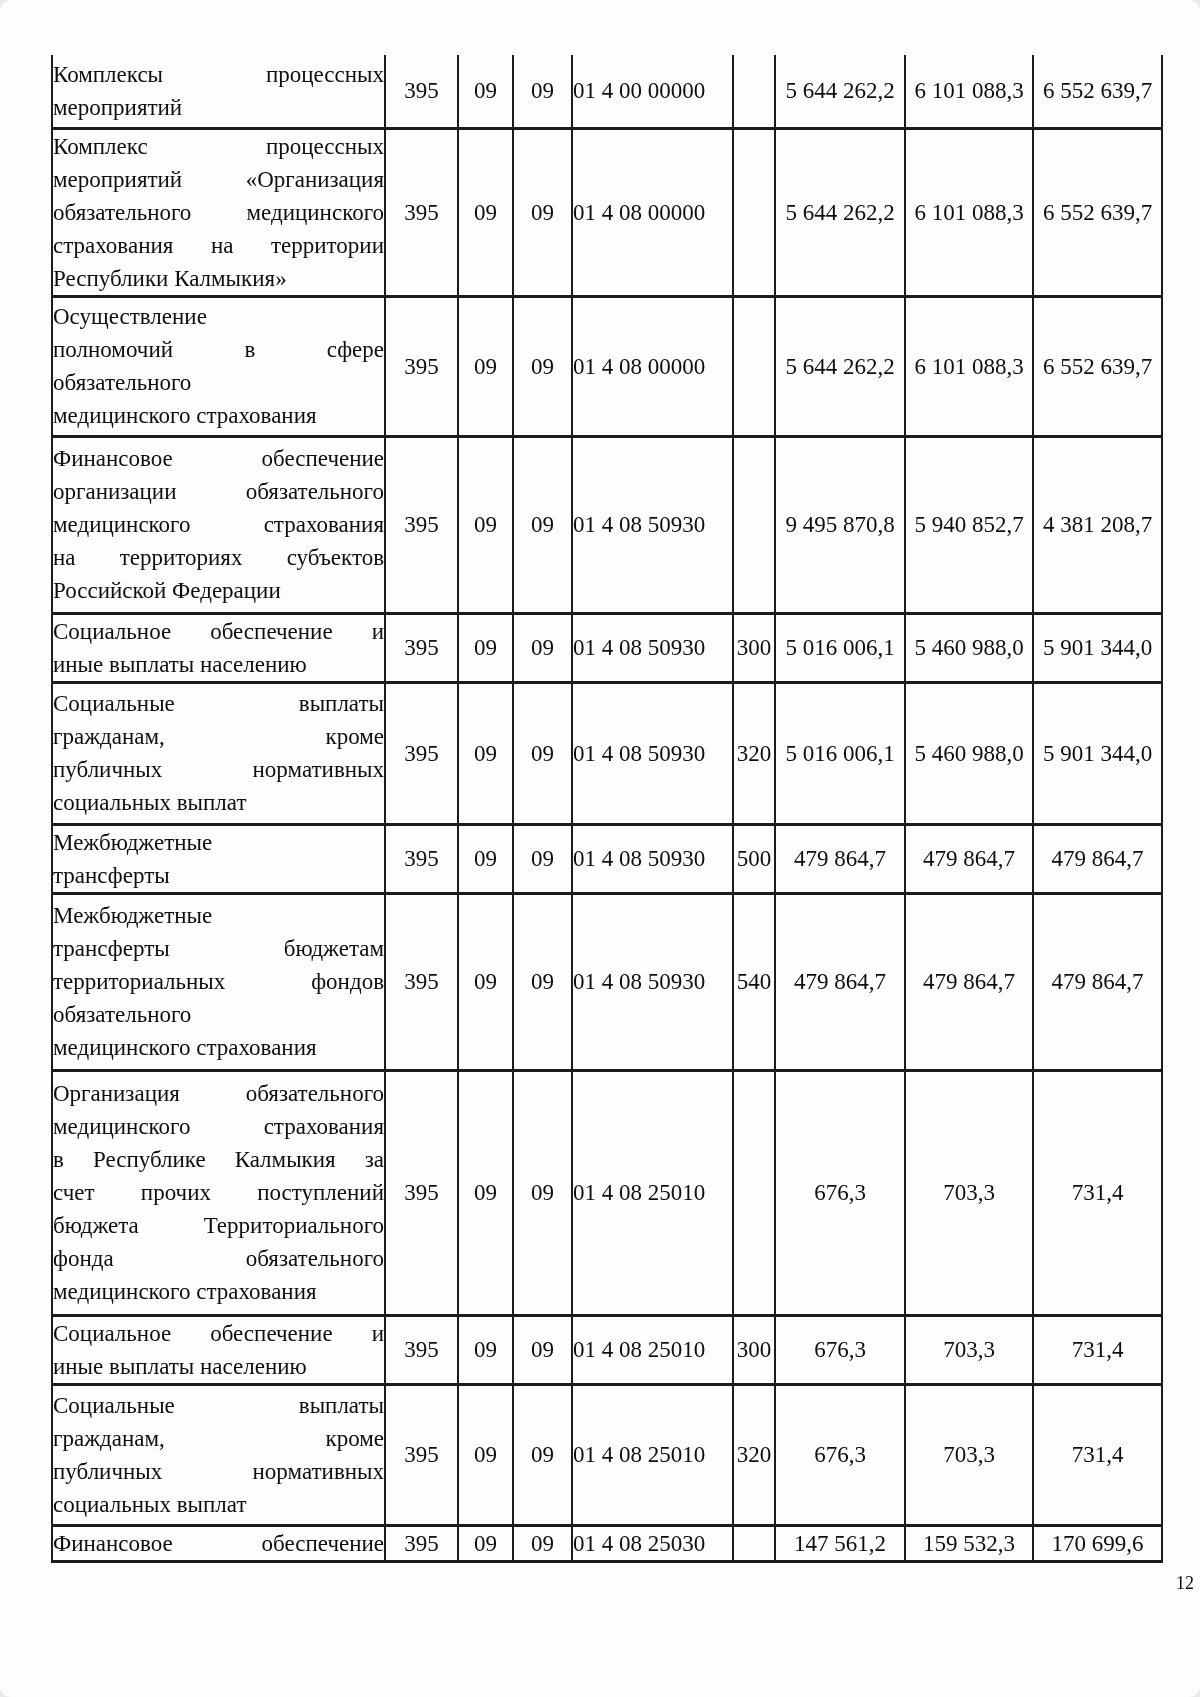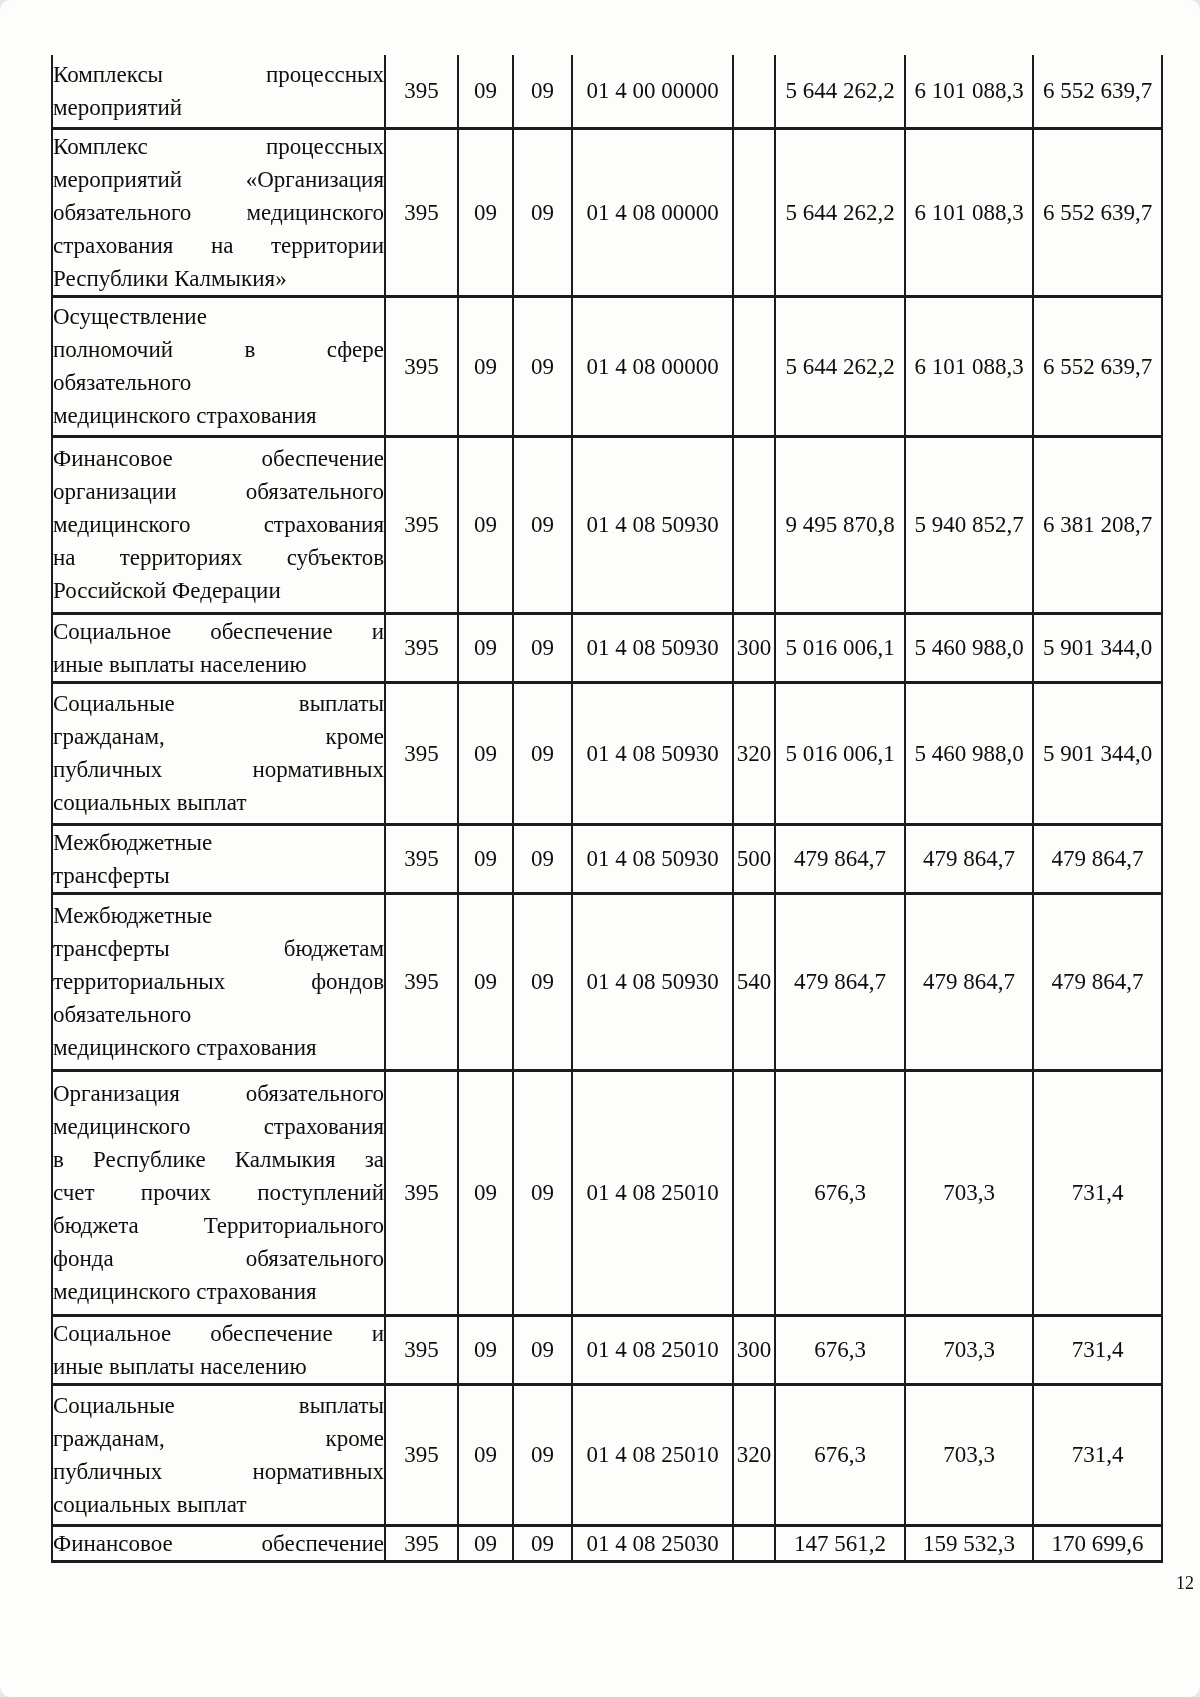--- a/index.html
+++ b/index.html
@@ -36,21 +36,21 @@
   table.budget-table tr:first-child td { border-top: none; }
 
   td.c-name {
     text-align: left;
     padding: 2px 40px 2px 9px;
   }
   td.c-name .ln { text-align: left; }
   td.c-name .jl { text-align: justify; text-align-last: justify; }
 
   td.c-num  { text-align: center; white-space: nowrap; }
-  td.c-code { text-align: center; white-space: nowrap; }
+  td.c-code { white-space: nowrap; }
   td.c-vr   { text-align: center; white-space: nowrap; }
   td.c-amt  { text-align: center; white-space: nowrap; }
 
   .page-number {
     position: absolute;
     left: 1176px;
     top: 1568px;
     font-size: 18px;
     line-height: 30px;
   }
@@ -127,21 +127,21 @@
             <div class="ln jl">на территориях субъектов</div>
             <div class="ln">Российской Федерации</div>
           </td>
           <td class="c-num">395</td>
           <td class="c-num">09</td>
           <td class="c-num">09</td>
           <td class="c-code">01 4 08 50930</td>
           <td class="c-vr"></td>
           <td class="c-amt">9 495 870,8</td>
           <td class="c-amt">5 940 852,7</td>
-          <td class="c-amt">6 381 208,7</td>
+          <td class="c-amt">4 381 208,7</td>
         </tr>
         <tr style="height: 66px;">
           <td class="c-name">
             <div class="ln jl">Социальное обеспечение и</div>
             <div class="ln">иные выплаты населению</div>
           </td>
           <td class="c-num">395</td>
           <td class="c-num">09</td>
           <td class="c-num">09</td>
           <td class="c-code">01 4 08 50930</td>

